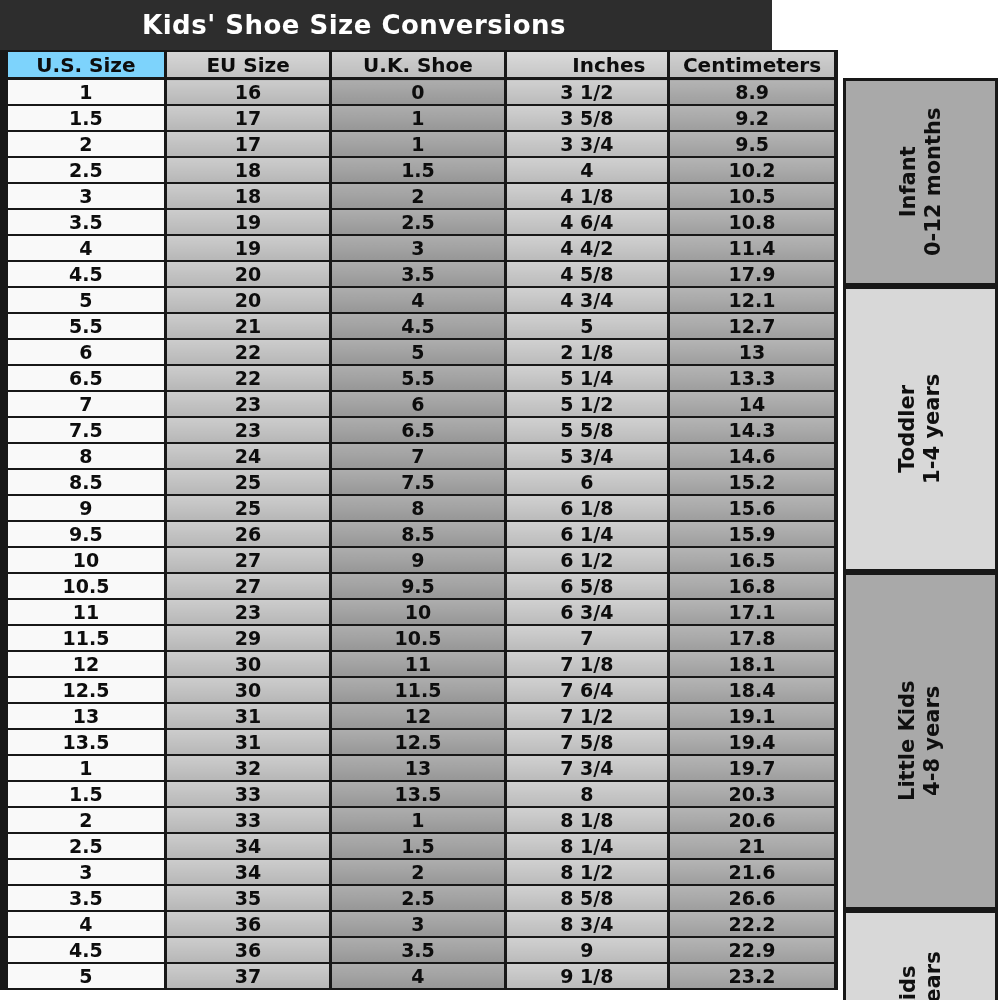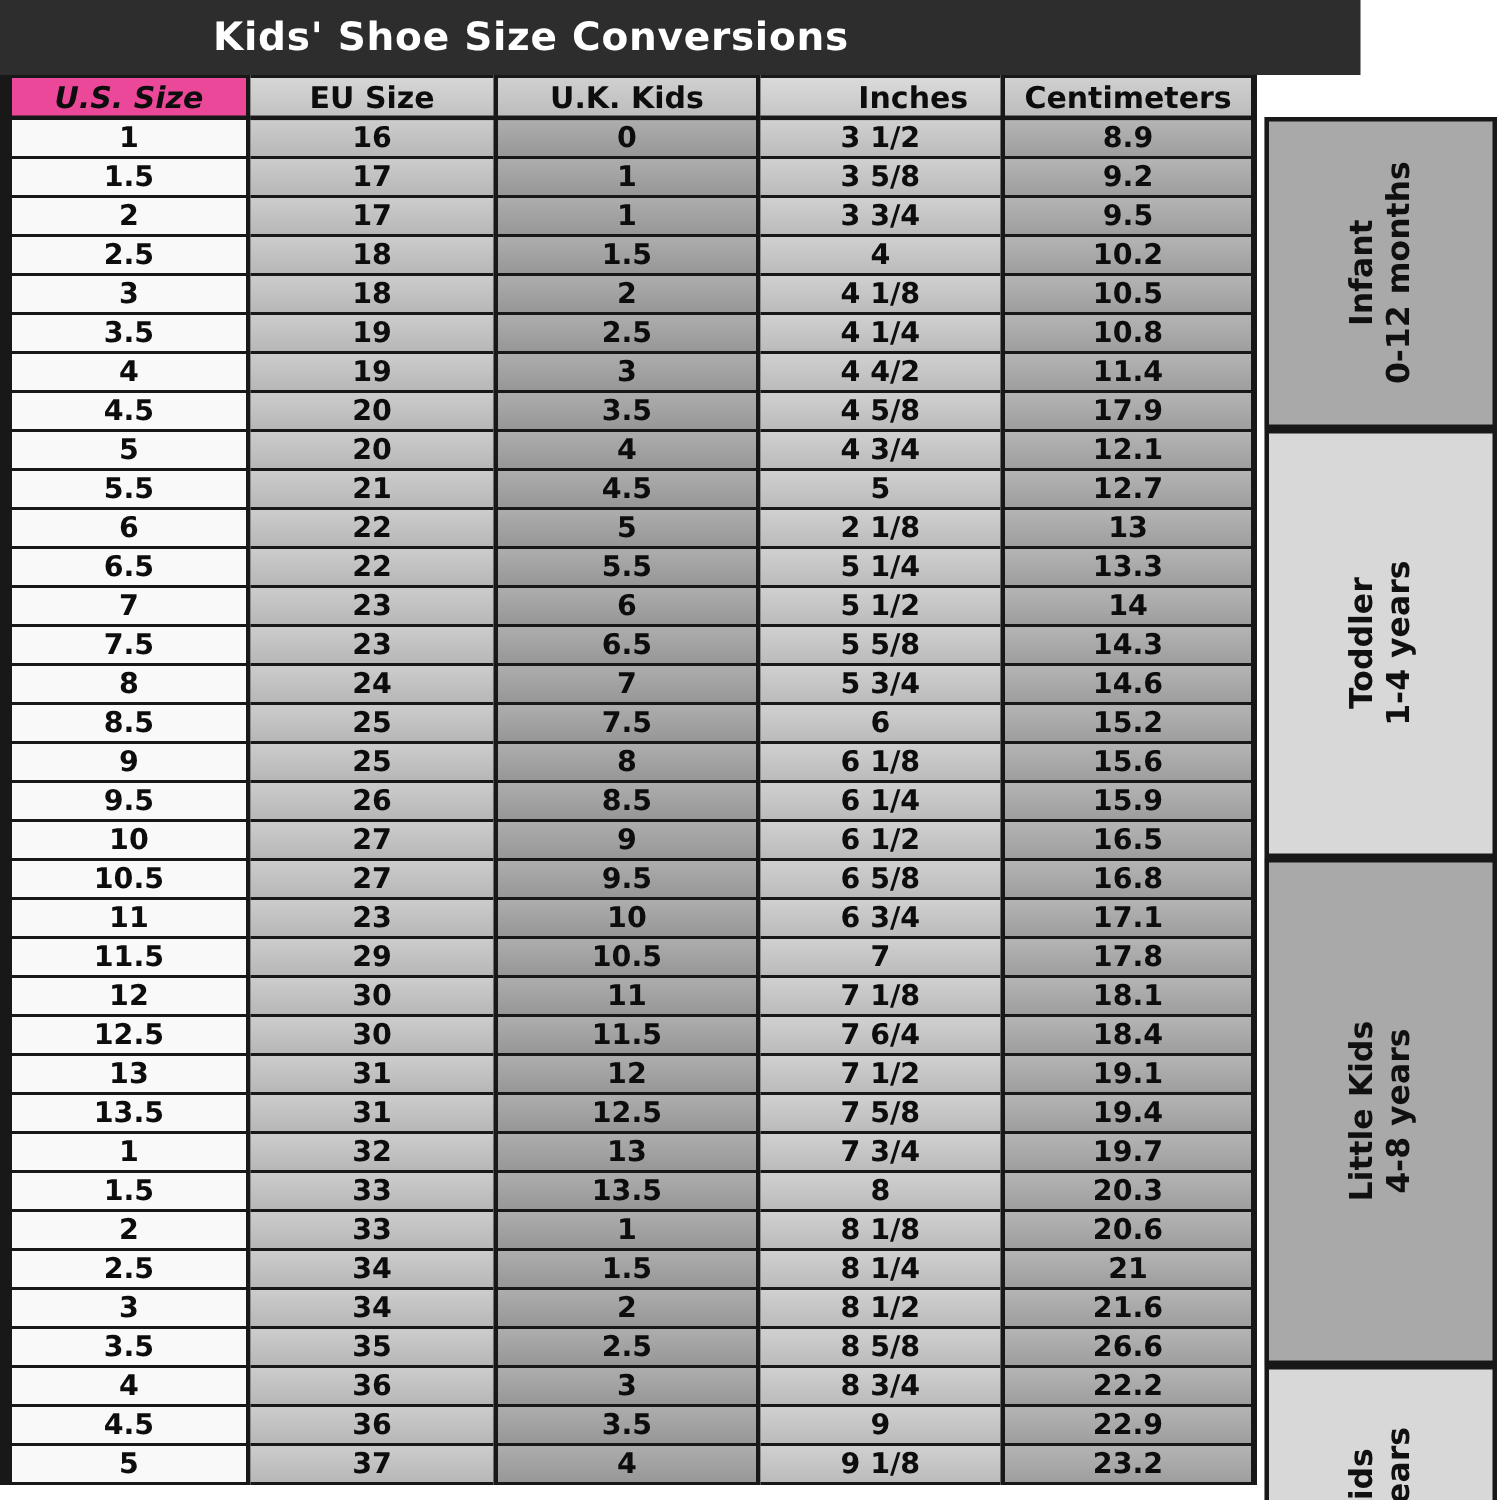--- a/index.html
+++ b/index.html
@@ -2,41 +2,41 @@
 <html><head>
 <meta charset="utf-8">
 <style>
   html, body { margin: 0; padding: 0; background: #ffffff; }
   .page {
     position: relative; width: 1000px; height: 1000px;
     background: #ffffff; overflow: hidden;
     font-family: "DejaVu Sans", sans-serif;
   }
   .title-bar {
-    position: absolute; left: 0; top: 0; width: 907px; height: 50px;
+    position: absolute; left: 0; top: 0; width: 772px; height: 50px;
     background: #2d2d2d; display: flex; align-items: center;
   }
   .title-text {
     color: #ffffff; font-size: 26px; font-weight: bold;
     padding-left: 142px; letter-spacing: 0.5px; white-space: nowrap;
   }
   table.size-table {
     position: absolute; left: 0; top: 50px; width: 838px;
     border-collapse: collapse; table-layout: fixed;
     border-left: 8px solid #181818; border-right: 4px solid #181818;
   }
   .size-table th, .size-table td {
     border: 2px solid #181818; border-left-width: 3px; border-right-width: 3px;
     text-align: center; font-weight: bold; color: #0d0d0d;
     padding: 0; overflow: hidden; white-space: nowrap;
   }
   .size-table th { height: 25px; font-size: 20px; border-bottom-width: 3px; }
   .size-table td { height: 24px; font-size: 19px; line-height: 24px; }
   
-  .size-table th:nth-child(1) { background: #ec4899; font-style: italic; }
+  .size-table th:nth-child(1) { background: #7dd3fc; }
   .size-table th:nth-child(2) { background: linear-gradient(#d6d6d6, #c2c2c2); }
   .size-table th:nth-child(3) { background: linear-gradient(#d0d0d0, #bdbdbd); }
   .size-table th:nth-child(4) { background: linear-gradient(#dadada, #c6c6c6); padding-left: 44px; }
   .size-table th:nth-child(5) { background: linear-gradient(#d0d0d0, #bdbdbd); }
   .size-table td:nth-child(1) { background: #f9f9f9; }
   .size-table td:nth-child(2) { background: linear-gradient(#cccccc, #b7b7b7); }
   .size-table td:nth-child(3) { background: linear-gradient(#adadad, #979797); }
   .size-table td:nth-child(4) { background: linear-gradient(#d0d0d0, #bbbbbb); }
   .size-table td:nth-child(5) { background: linear-gradient(#b4b4b4, #9e9e9e); }
   .sidebar { position: absolute; left: 843px; top: 0; width: 155px; height: 1000px; }
@@ -66,21 +66,21 @@
       <col style="width:161px">
         <col style="width:165px">
         <col style="width:174px">
       <col style="width:163px">
         <col style="width:167px">
     </colgroup>
     <thead>
       <tr id="header-row">
           <th>U.S. Size</th>
           <th>EU Size</th>
-          <th>U.K. Kids</th>
+          <th>U.K. Shoe</th>
           <th>Inches</th>
           <th>Centimeters</th>
         </tr>
     </thead>
     <tbody id="table-body">
         <tr>
           <td>1</td>
           <td>16</td>
           <td>0</td>
           <td>3 1/2</td>
@@ -111,21 +111,21 @@
           <td>3</td>
           <td>18</td>
           <td>2</td>
           <td>4 1/8</td>
           <td>10.5</td>
         </tr>
         <tr>
           <td>3.5</td>
           <td>19</td>
           <td>2.5</td>
-          <td>4 1/4</td>
+          <td>4 6/4</td>
           <td>10.8</td>
         </tr>
         <tr>
           <td>4</td>
           <td>19</td>
           <td>3</td>
           <td>4 4/2</td>
           <td>11.4</td>
         </tr>
         <tr>

